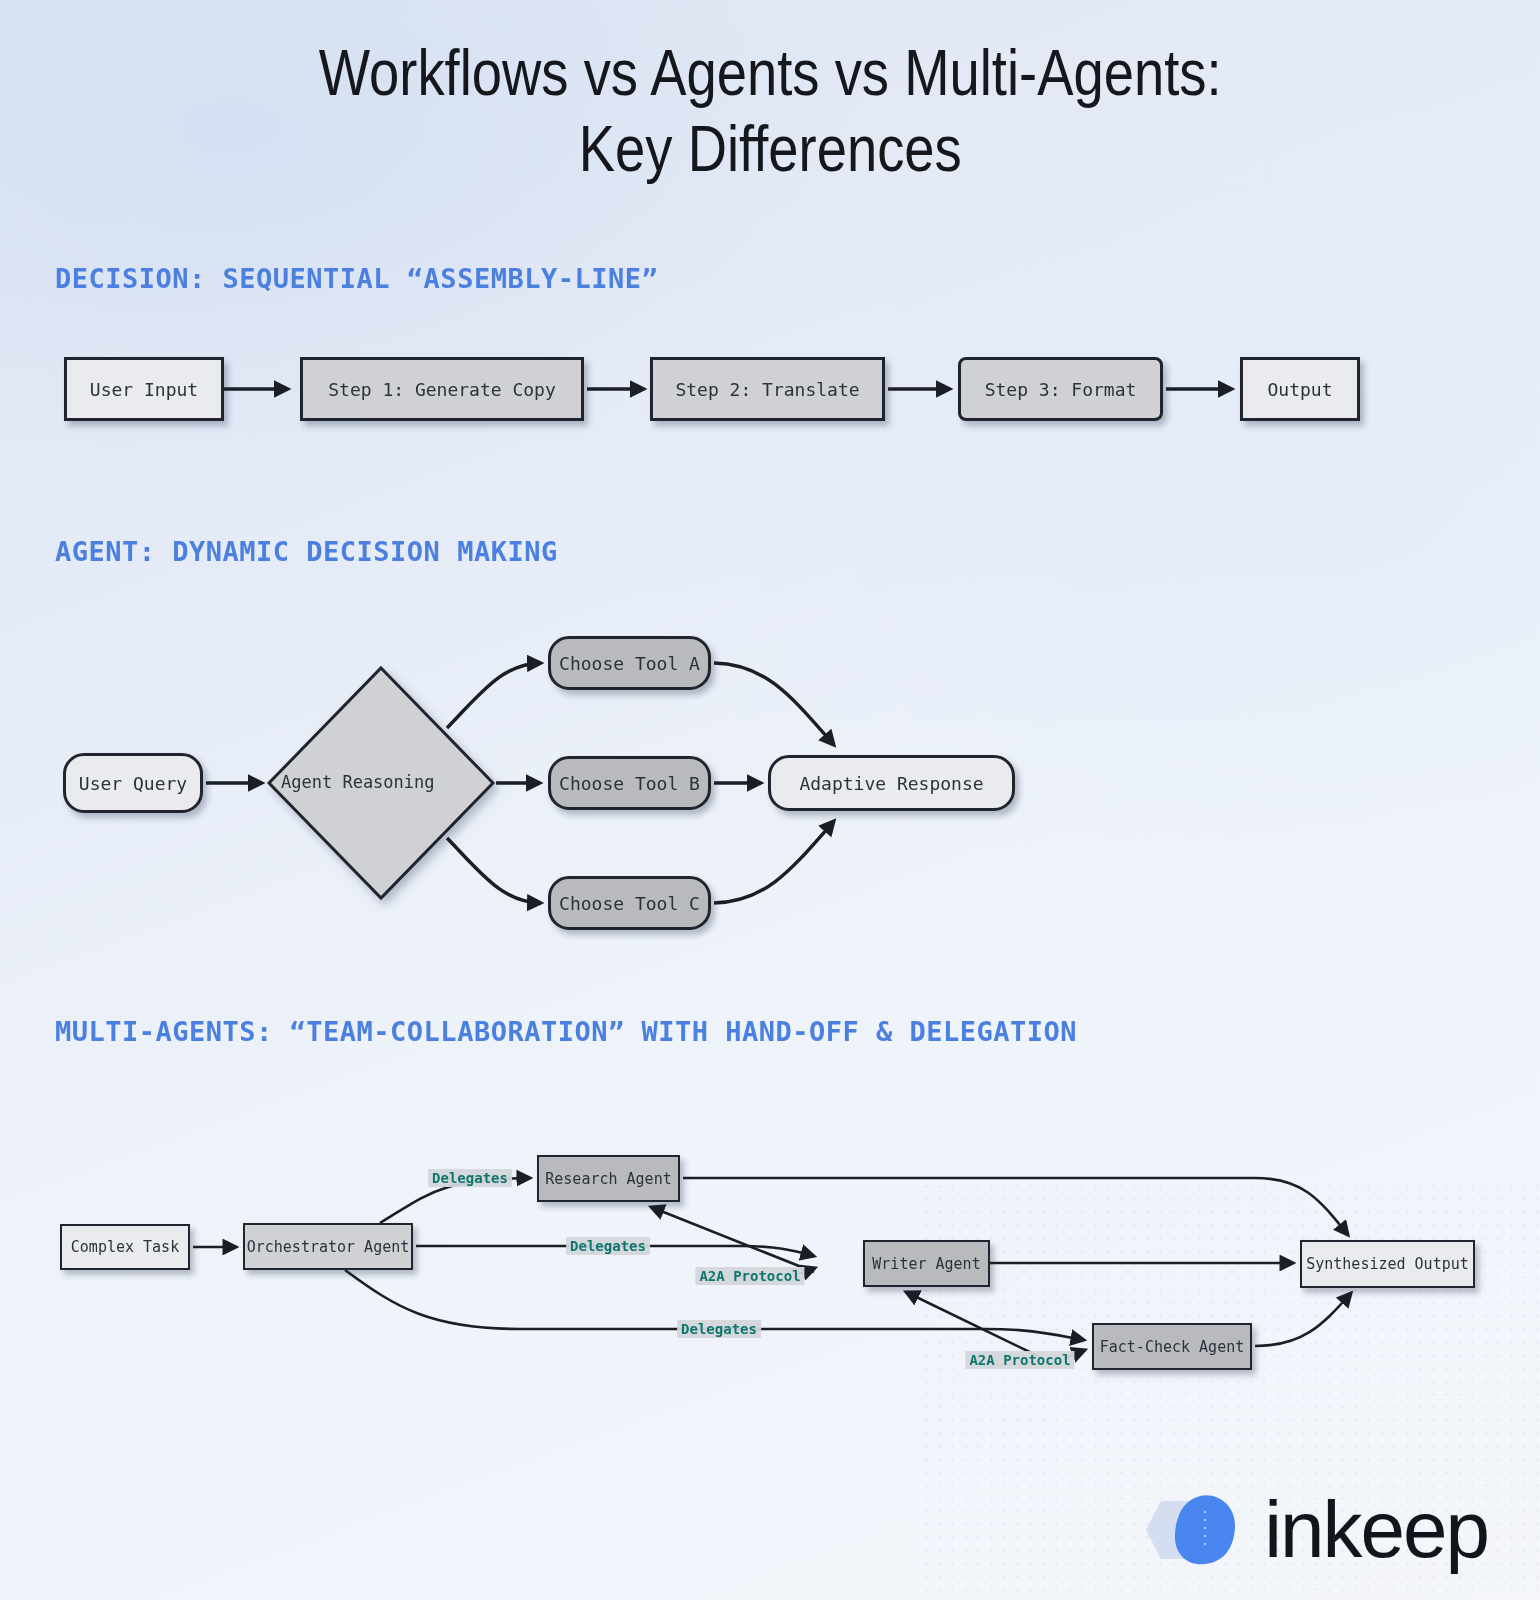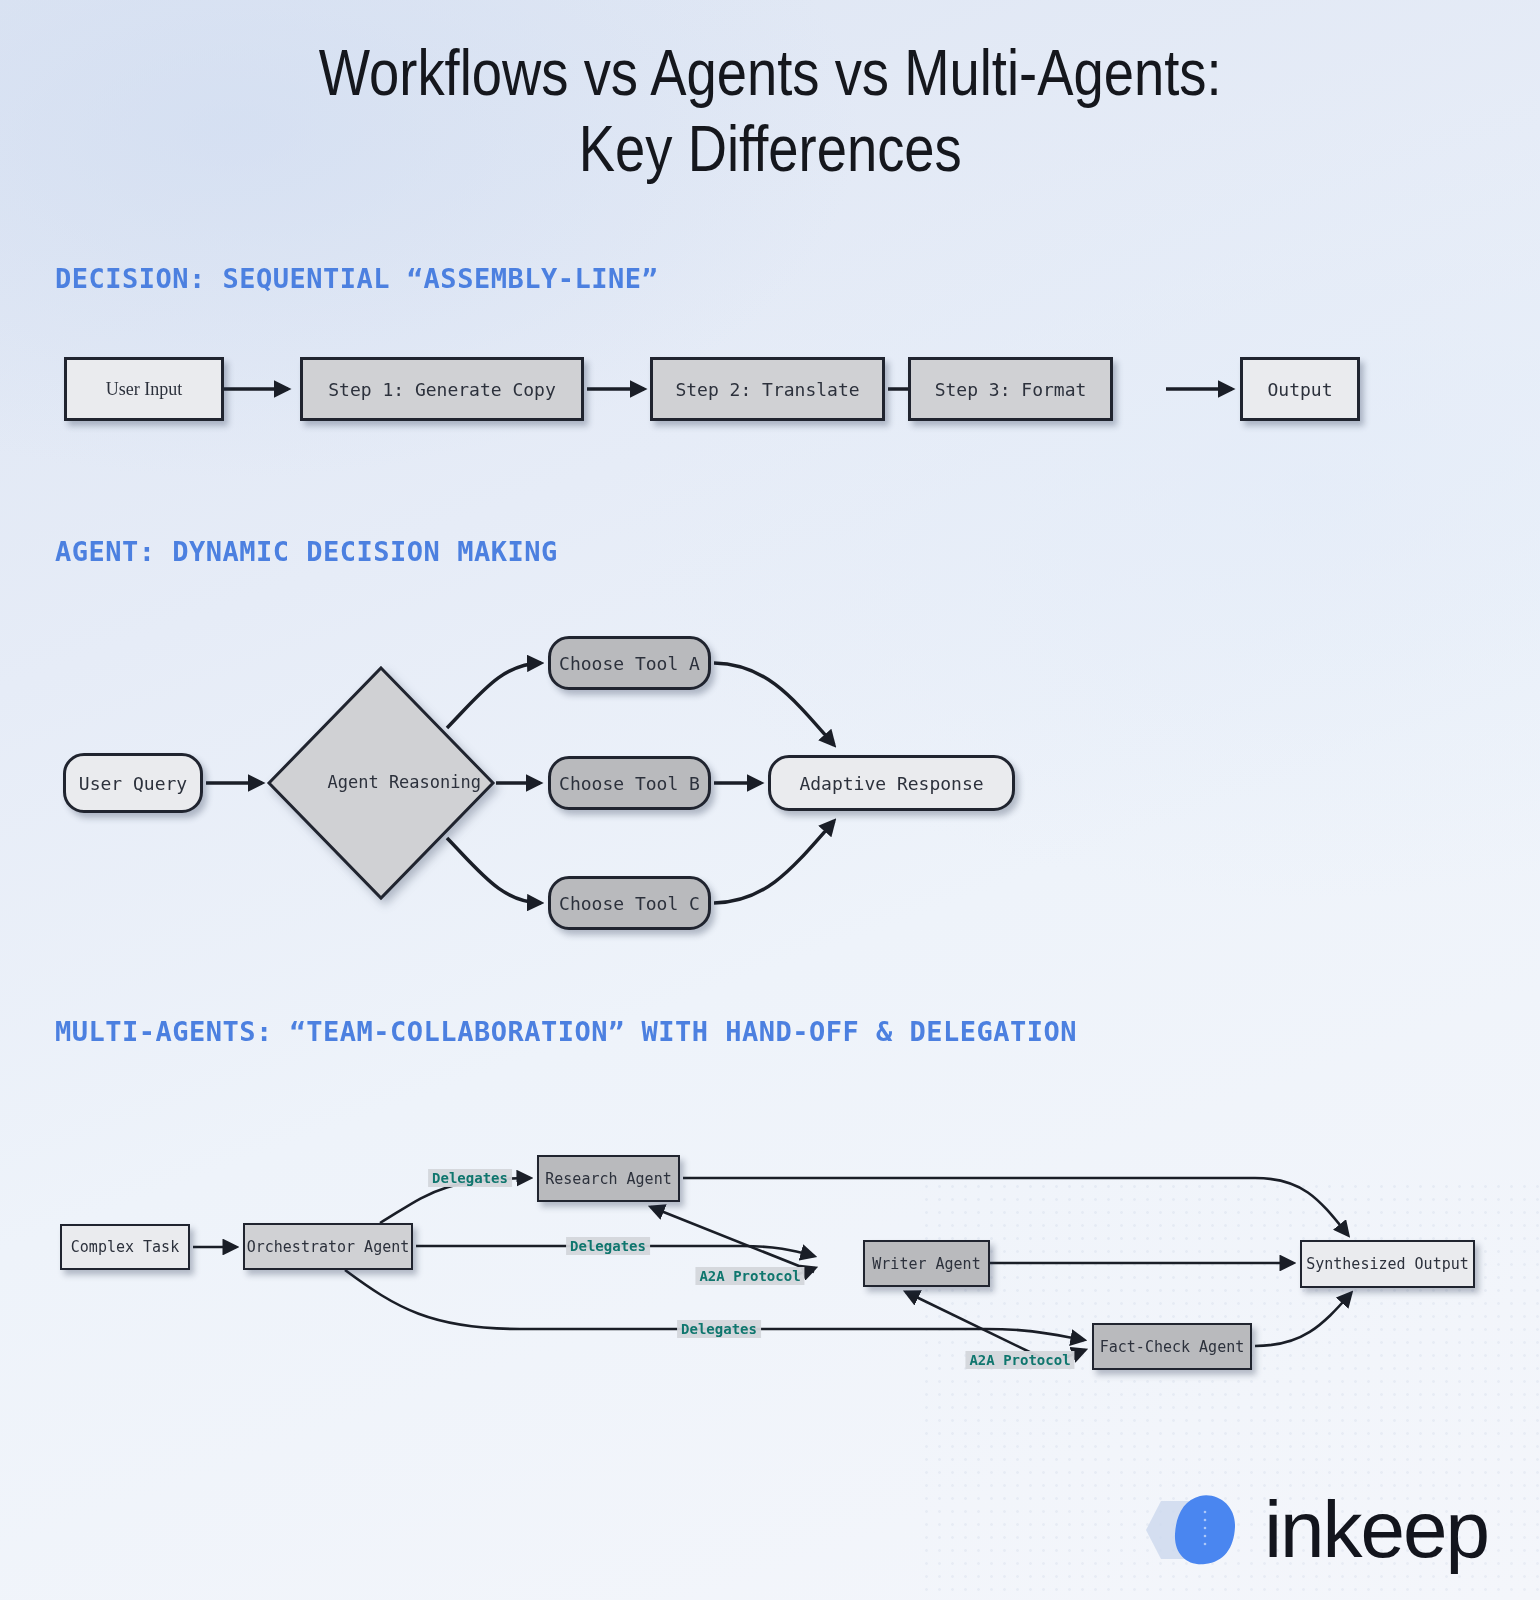--- a/index.html
+++ b/index.html
@@ -74,21 +74,21 @@
   .node-light  { background: #eaebee; }
   .node-mid    { background: #d0d1d4; }
   .node-dark   { background: #b9babd; }
   .fs-row1     { font-size: 18px; }
   .fs-agent    { font-size: 18px; border-radius: 21px; }
   .fs-multi    { font-size: 15px; border-width: 2.5px; }
 
   .diamond-label {
     position: absolute;
     z-index: 2;
-    text-align: right;
+    text-align: left;
     color: #2c313c;
     font-size: 17px;
     white-space: nowrap;
   }
 
   .edge-label {
     position: absolute;
     z-index: 3;
     transform: translate(-50%, -50%);
     background: rgba(211,214,219,.95);
@@ -167,30 +167,30 @@
       <path d="M 683 1178 H 1255 C 1303 1178, 1319 1199, 1348 1235" marker-end="url(#ah2)"></path>
       <path d="M 953 1263 H 1293" marker-end="url(#ah2)"></path>
       <path d="M 1255 1346 C 1302 1346, 1322 1326, 1351 1293" marker-end="url(#ah2)"></path>
       <path d="M 814 1272 L 651 1207" marker-end="url(#ah2)"></path>
       <path d="M 796 1275 L 815 1268" marker-end="url(#ah2)"></path>
       <path d="M 1040 1357 L 906 1292" marker-end="url(#ah2)"></path>
       <path d="M 1064 1358 L 1085 1350" marker-end="url(#ah2)"></path>
     </g>
   </svg>
 
-  <div class="node node-light fs-row1" style="left:64px;top:357px;width:160px;height:64px;font-family:Liberation Serif, serif;">
+  <div class="node node-light fs-row1" style="left:64px;top:357px;width:160px;height:64px;">
       <span>User Input</span>
     </div>
   <div class="node node-mid fs-row1" style="left:300px;top:357px;width:284px;height:64px;">
       <span>Step 1: Generate Copy</span>
     </div>
   <div class="node node-mid fs-row1" style="left:650px;top:357px;width:235px;height:64px;">
       <span>Step 2: Translate</span>
     </div>
-  <div class="node node-mid fs-row1" style="left:908px;top:357px;width:205px;height:64px;">
+  <div class="node node-mid fs-row1" style="left:958px;top:357px;width:205px;height:64px;border-radius:8px;">
       <span>Step 3: Format</span>
     </div>
   <div class="node node-light fs-row1" style="left:1240px;top:357px;width:120px;height:64px;">
       <span>Output</span>
     </div>
 
   <div class="node node-light fs-agent" style="left:63px;top:753px;width:140px;height:60px;">
       <span>User Query</span>
     </div>
   <div class="diamond-label" style="left:281px;top:772px;width:200px;">Agent Reasoning</div>

